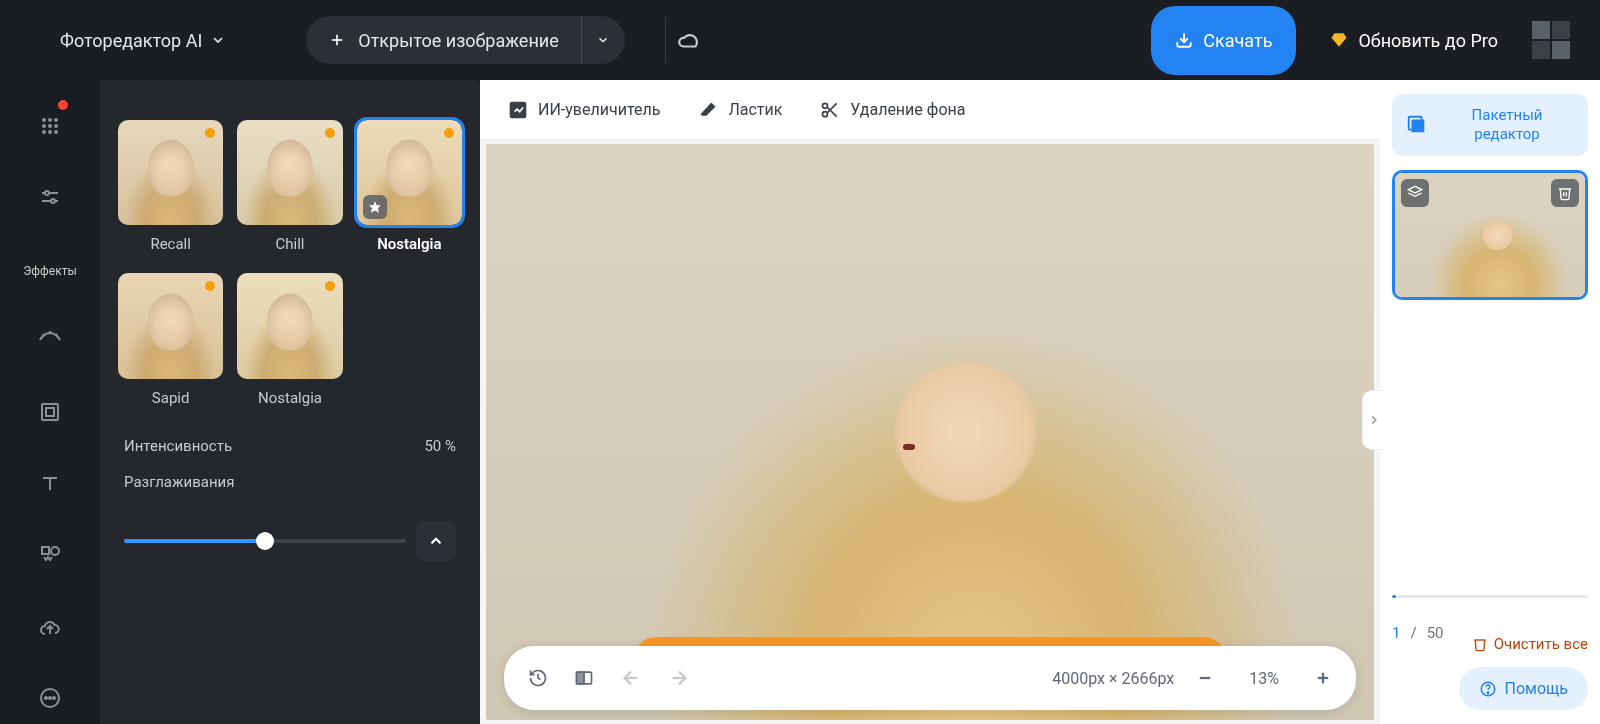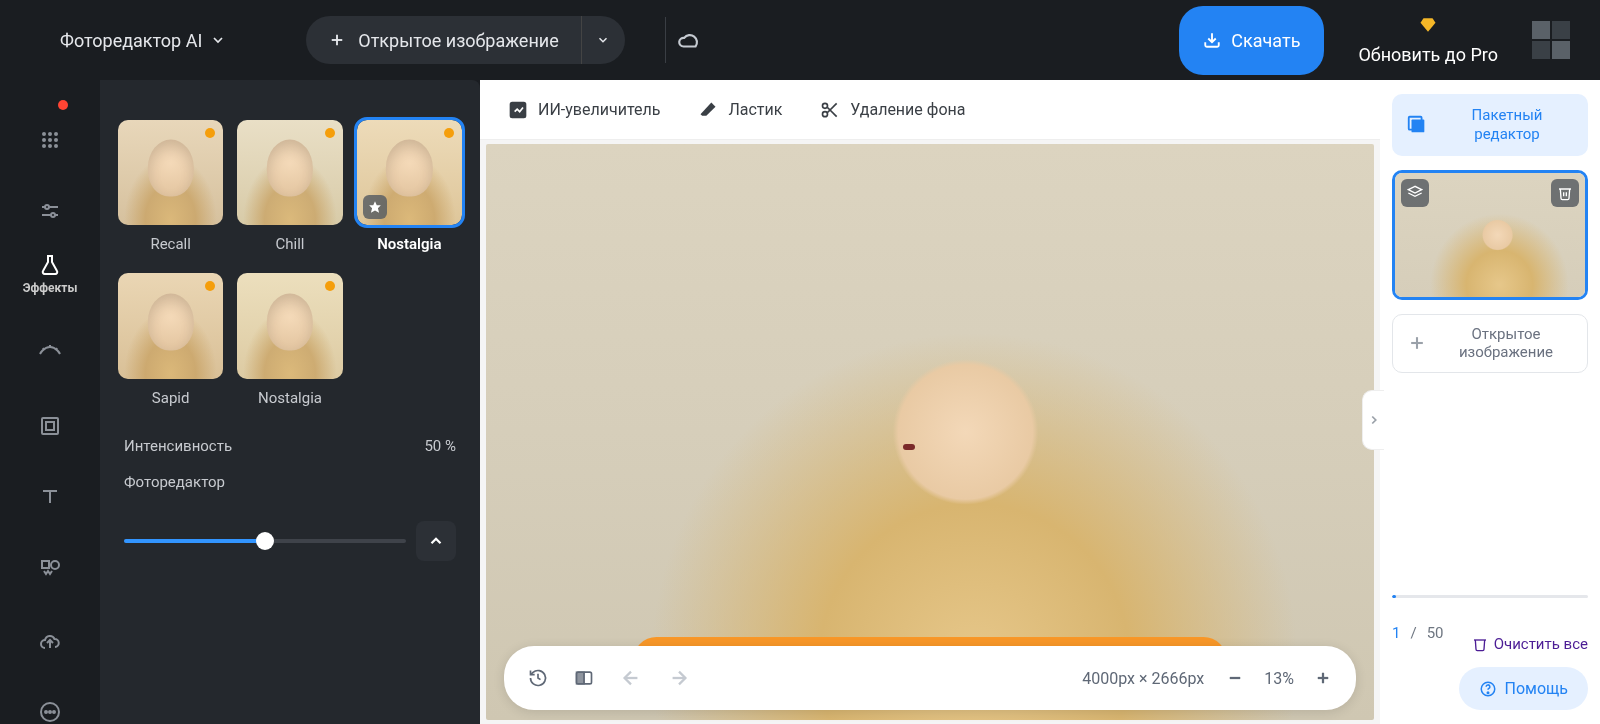--- a/index.html
+++ b/index.html
@@ -11,34 +11,34 @@
 .logo-icon { width: 44px; height: 44px; border-radius: 8px; background: linear-gradient(135deg, #f63, #fc3, #3c6, #39f, #93f); position: relative; overflow: hidden; }
 .logo-icon::before { content:""; position:absolute; inset:6px; background: conic-gradient(#f43, #f93, #fc3, #6c3, #3cc, #39f, #63f, #f3c, #f43); border-radius:50%; }
 .logo-text { font-size: 30px; font-weight: 600; letter-spacing: -0.5px; }
 .header-dd { display: flex; align-items: center; gap: 8px; cursor: pointer; color: #e5e7eb; font-size: 18px; margin-left: 30px; }
 .open-btn { display: flex; align-items: center; background: #2c3036; border-radius: 24px; height: 48px; margin-left: 60px; }
 .open-btn-main { display: flex; align-items: center; gap: 12px; padding: 0 22px; cursor: pointer; font-size: 18px; color: #e5e7eb; }
 .open-btn-dd { width: 44px; border-left: 1px solid #444; display: flex; align-items: center; justify-content: center; cursor: pointer; height: 100%; }
 .cloud-wrap { margin-left: 20px; padding: 10px; cursor: pointer; border-left: 1px solid #3a3e44; }
 .header-spacer { flex: 1; }
 .download-btn { display: flex; align-items: center; gap: 10px; background: #2383f3; color: #fff; border: none; border-radius: 24px; padding: 24px 24px; font-size: 18px; cursor: pointer; }
-.upgrade-btn { display: flex; align-items: center; gap: 10px; color: #fff; font-size: 18px; cursor: pointer; padding: 10px 14px; flex-direction: column; }
+.upgrade-btn { display: flex; align-items: center; gap: 10px; color: #fff; font-size: 18px; cursor: pointer; padding: 10px 14px; }
 .diamond-icon { color: #f5b728; }
 .avatar { width: 38px; height: 38px; cursor: pointer; }
 .avatar-grid { display: grid; grid-template-columns: 1fr 1fr; grid-template-rows: 1fr 1fr; gap: 2px; width: 100%; height: 100%; }
 .avatar-grid span { background: #5a6168; }
 .avatar-grid span:nth-child(2) { background:#3a4046; }
 .avatar-grid span:nth-child(3) { background:#3a4046; }
 
 
 .main { display: flex; height: calc(100% - 80px); }
 
 
 .rail { width: 100px; background: #1a1d21; display: flex; flex-direction: column; align-items: center; padding-top: 20px; gap: 20px; position: relative; }
-.rail-item { width: 52px; height: 52px; display: flex; flex-direction: column; align-items: center; justify-content: flex-end; cursor: pointer; color: #8b9098; border-radius: 8px; position: relative; font-weight: bold; }
+.rail-item { width: 52px; height: 52px; display: flex; align-items: center; justify-content: center; cursor: pointer; color: #8b9098; border-radius: 8px; position: relative; }
 .rail-item.active { color: #fff; }
 .rail-dot { position: absolute; top: 0; right: 8px; width: 10px; height: 10px; background: #f43; border-radius: 50%; }
 .rail-label { font-size: 12px; margin-top: 4px; color: #ccc; }
 .rail svg { width: 24px; height: 24px; }
 
 
 .panel { width: 380px; background: #24282d; padding: 18px 18px 0; position: relative; border-radius: 0 8px 0 0; }
 .panel-header { display: flex; align-items: center; gap: 12px; background: #2c3036; border-radius: 8px; padding: 10px 14px; }
 .panel-header-thumb { width: 34px; height: 34px; border-radius: 50%; background: radial-gradient(circle at 40% 35%, #d2a274, #6b4a34); }
 .panel-header-title { font-size: 17px; font-weight: 600; flex: 1; }
@@ -76,21 +76,21 @@
 }
 .canvas-bg::after{
   content:""; position:absolute; left:47%; top:52%; width:12px; height:6px; background:#7b2a2a; border-radius: 4px;
 }
 .watermark-pill { position: absolute; bottom: 40px; left: 50%; transform: translateX(-50%); background: #f89728; color: #fff; padding: 14px 30px; border-radius: 30px; display: flex; align-items: center; gap: 12px; font-size: 16px; cursor: pointer; white-space: nowrap; }
 .canvas-footer { position: absolute; bottom: 14px; left: 24px; right: 24px; height: 64px; background: #fff; border-radius: 30px; box-shadow: 0 2px 12px rgba(0,0,0,.12); display: flex; align-items: center; padding: 0 20px; gap: 18px; }
 .cf-btn { cursor: pointer; color: #5f6876; padding:4px; }
 .cf-btn.disabled { color: #c5cad1; cursor: default; }
 .cf-spacer { flex: 1; }
 .cf-dims { color: #5f6876; font-size: 16px; }
-.cf-zoom-group { display:flex; align-items:center; gap: 16px; color:#5f6876; }
+.cf-zoom-group { display:flex; align-items:center; gap: 31px; color:#5f6876; }
 
 
 .right-rail { width: 220px; background: #fff; display: flex; flex-direction: column; padding: 14px 12px; gap: 14px; position: relative; }
 .batch-card { background: #e5f0ff; color: #2383f3; border-radius: 10px; padding: 12px 14px; display: flex; align-items: center; gap: 12px; cursor: pointer; font-size: 15px; }
 .batch-text { line-height: 1.25; white-space: pre-line; text-align:center; flex:1; }
 .layer-card { border: 3px solid #2383f3; border-radius: 10px; overflow: hidden; position: relative; height: 130px; }
 .layer-card-bg { position:absolute; inset:0; background:
   radial-gradient(circle at 54% 50%, #f3d8b8 0%, #e9caa4 12%, transparent 13%),
   radial-gradient(ellipse 70% 110% at 55% 90%, #e6c78a 0%, #d8b570 25%, transparent 52%),
   linear-gradient(to bottom, #dcd4c0, #d6ceba);
@@ -98,21 +98,21 @@
 .layer-btn { position: absolute; top: 6px; width: 28px; height: 28px; border-radius: 6px; background: rgba(90,95,100,.85); display:flex; align-items:center; justify-content:center; color:#fff; cursor:pointer; }
 .layer-btn.left { left: 6px; } .layer-btn.right { right: 6px; }
 .open-img-card { border: 1px solid #e3e6ea; border-radius: 10px; padding: 10px 14px; display: flex; align-items: center; gap: 12px; color: #6b7280; cursor: pointer; font-size: 15px; }
 .open-img-text { line-height: 1.25; white-space: pre-line; flex:1; text-align:center; }
 .right-expand { position: absolute; left: -18px; top: 310px; width: 22px; height: 60px; background:#fff; border:1px solid #eee; border-right:none; border-radius: 10px 0 0 10px; display:flex; align-items:center; justify-content:center; color:#9aa1a9; cursor:pointer; }
 .right-footer { margin-top: auto; display: flex; flex-direction: column; gap: 14px; }
 .right-progress { height:3px; background:#e5e7eb; border-radius:2px; position:relative; overflow:hidden; }
 .right-progress span { position:absolute; left:0; top:0; bottom:0; width:2%; background:#2383f3; border-radius:2px; }
 .right-meta { display: flex; align-items: center; gap: 10px; font-size: 15px; color: #6e7681; }
 .right-meta .page-cur { color: #2383f3; }
-.clear-btn { display:flex; align-items:center; gap:6px; cursor:pointer; color:#4c1d95; margin-left:auto;margin-top:23px; }
+.clear-btn { display:flex; align-items:center; gap:6px; cursor:pointer; color:#c2410c; margin-left:auto;margin-top:23px; }
 .help-btn { align-self: flex-end; display: flex; align-items: center; gap: 8px; background: #e5f0ff; color: #2383f3; border-radius: 24px; padding: 12px 20px; cursor: pointer; font-size: 16px; }
 
 
 .t-dulcet { background: linear-gradient(to bottom,#ecdca2,#dcc385); }
 .t-recall { background: linear-gradient(to bottom,#e8d7ba,#d6c19e); }
 .t-chill  { background: linear-gradient(to bottom,#e9dfc6,#d8cba8); }
 .t-nostalgia{background: linear-gradient(to bottom,#eddbb9,#dec69a); }
 .t-sapid  { background: linear-gradient(to bottom,#ead6b4,#d9c097); }
 .t-delicate{background: linear-gradient(to bottom,#ecdfbd,#ddcba3); }
 .face-hint { position:absolute; left:50%; top:46%; transform:translate(-50%,-50%); width:44%; height:54%; border-radius:50% 50% 46% 46%; background: radial-gradient(circle at 50% 42%, rgba(245,218,185,.95), rgba(225,195,160,.9)); box-shadow: 0 6px 14px rgba(0,0,0,.12) inset; }
@@ -293,21 +293,21 @@
         <div class="effect-label">Nostalgia</div>
       </div>
     </div>
 
     <div class="controls">
       <div class="control-row">
         <span>Интенсивность</span>
         <span>50 %</span>
       </div>
       <div class="control-row">
-        <span>Фоторедактор</span>
+        <span>Разглаживания</span>
       </div>
       <div class="slider-wrap">
         <div class="slider">
           <div class="slider-fill">
               <span class="slider-handle"></span>
             </div>
         </div>
         <div class="scroll-up">
           <svg width="18" height="18" viewBox="0 0 24 24" fill="none" stroke="#fff" stroke-width="3">
               <polyline points="18 15 12 9 6 15"></polyline>
@@ -424,28 +424,20 @@
           </svg>
         </div>
       <div class="layer-btn right">
           <svg width="16" height="16" viewBox="0 0 24 24" fill="none" stroke="#fff" stroke-width="2">
             <polyline points="3 6 5 6 21 6"></polyline>
             <path d="M19 6l-1 14a2 2 0 0 1-2 2H8a2 2 0 0 1-2-2L5 6"></path>
             <path d="M10 11v6M14 11v6"></path>
           </svg>
         </div>
     </div>
-    <div class="open-img-card">
-      <svg width="20" height="20" viewBox="0 0 24 24" fill="none" stroke="#9aa1a9" stroke-width="2.5">
-          <line x1="12" y1="5" x2="12" y2="19"></line>
-          <line x1="5" y1="12" x2="19" y2="12"></line>
-        </svg>
-      <span class="open-img-text">Открытое
-изображение</span>
-    </div>
 
     <div class="right-expand">
       <svg width="14" height="14" viewBox="0 0 24 24" fill="none" stroke="currentColor" stroke-width="3">
           <polyline points="9 18 15 12 9 6"></polyline>
         </svg>
     </div>
 
     <div class="right-footer">
       <div class="right-progress">
           <span></span>

